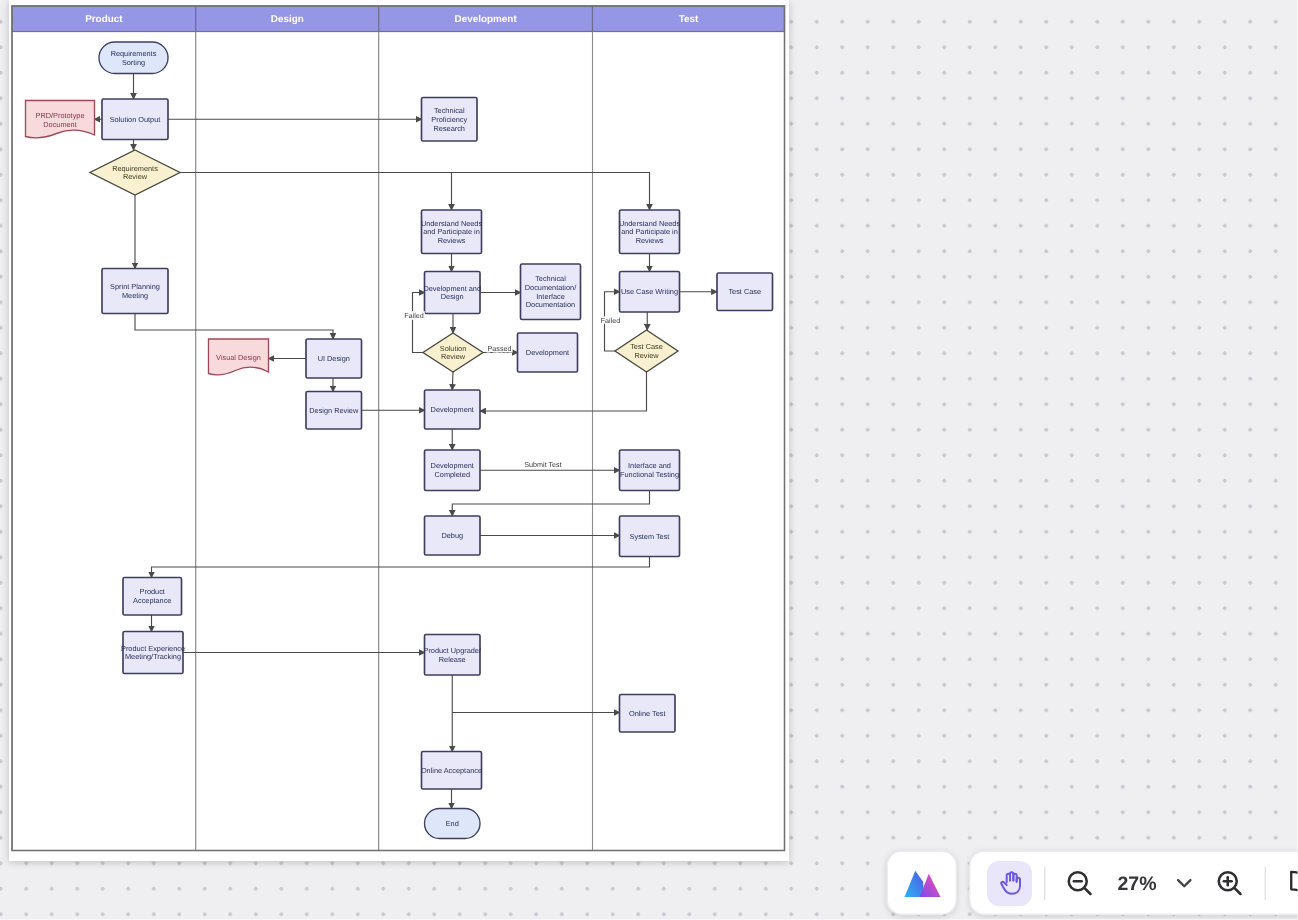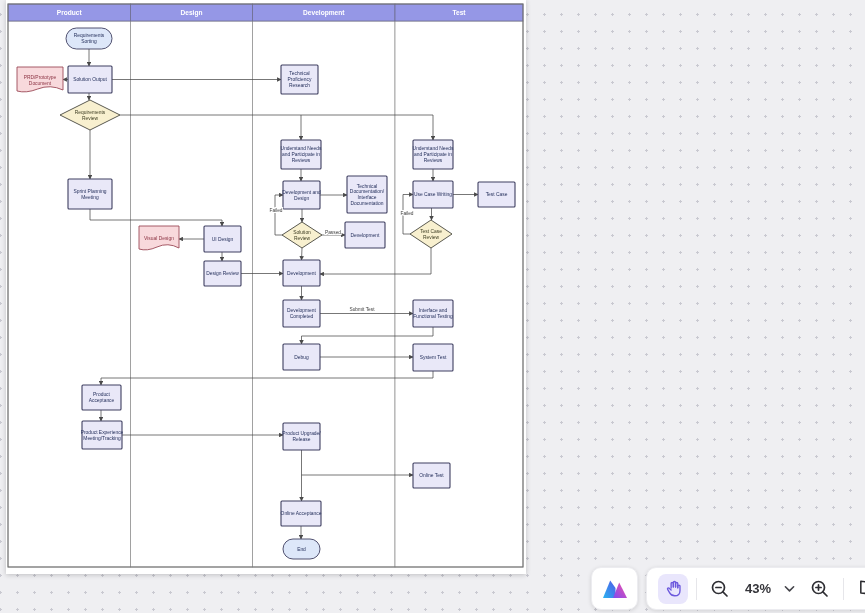--- a/index.html
+++ b/index.html
@@ -250,21 +250,21 @@
       </svg>
     </button>
     <div class="sep"></div>
     <button class="tbtn">
       <svg width="20" height="20" viewBox="0 0 20 20" fill="none" stroke="#2e2e33" stroke-width="1.7" stroke-linecap="round">
         <circle cx="8.5" cy="8.5" r="6"></circle>
         <line x1="12.9" y1="12.9" x2="17" y2="17"></line>
         <line x1="5.9" y1="8.5" x2="11.1" y2="8.5"></line>
       </svg>
     </button>
-    <button class="zoom-label">43%</button>
+    <button class="zoom-label">27%</button>
     <button class="tbtn chev-btn">
       <svg width="11" height="8" viewBox="0 0 12 8" fill="none" stroke="#44444a" stroke-width="1.7" stroke-linecap="round" stroke-linejoin="round">
         <path d="M1.5 1.5 L6 6 L10.5 1.5"></path>
       </svg>
     </button>
     <button class="tbtn">
       <svg width="20" height="20" viewBox="0 0 20 20" fill="none" stroke="#2e2e33" stroke-width="1.7" stroke-linecap="round">
         <circle cx="8.5" cy="8.5" r="6"></circle>
         <line x1="12.9" y1="12.9" x2="17" y2="17"></line>
         <line x1="5.9" y1="8.5" x2="11.1" y2="8.5"></line>

